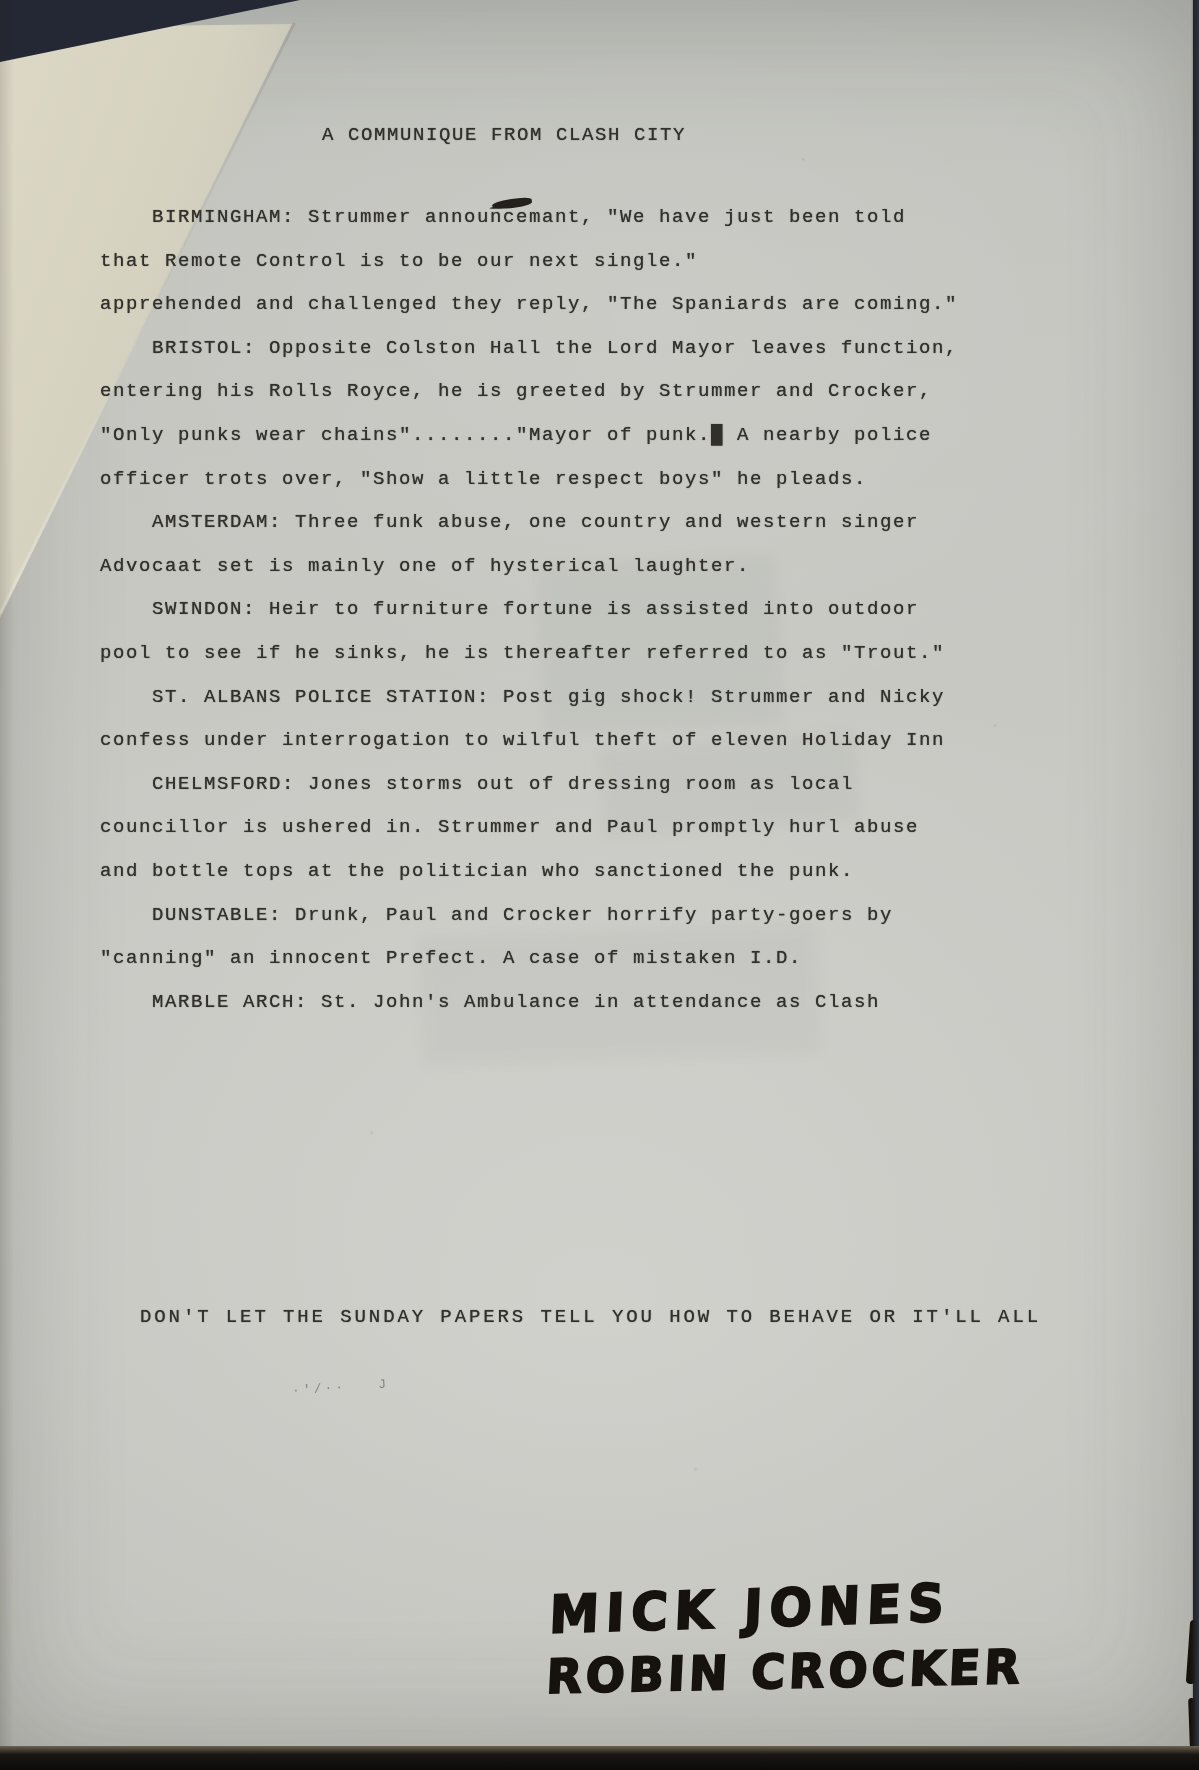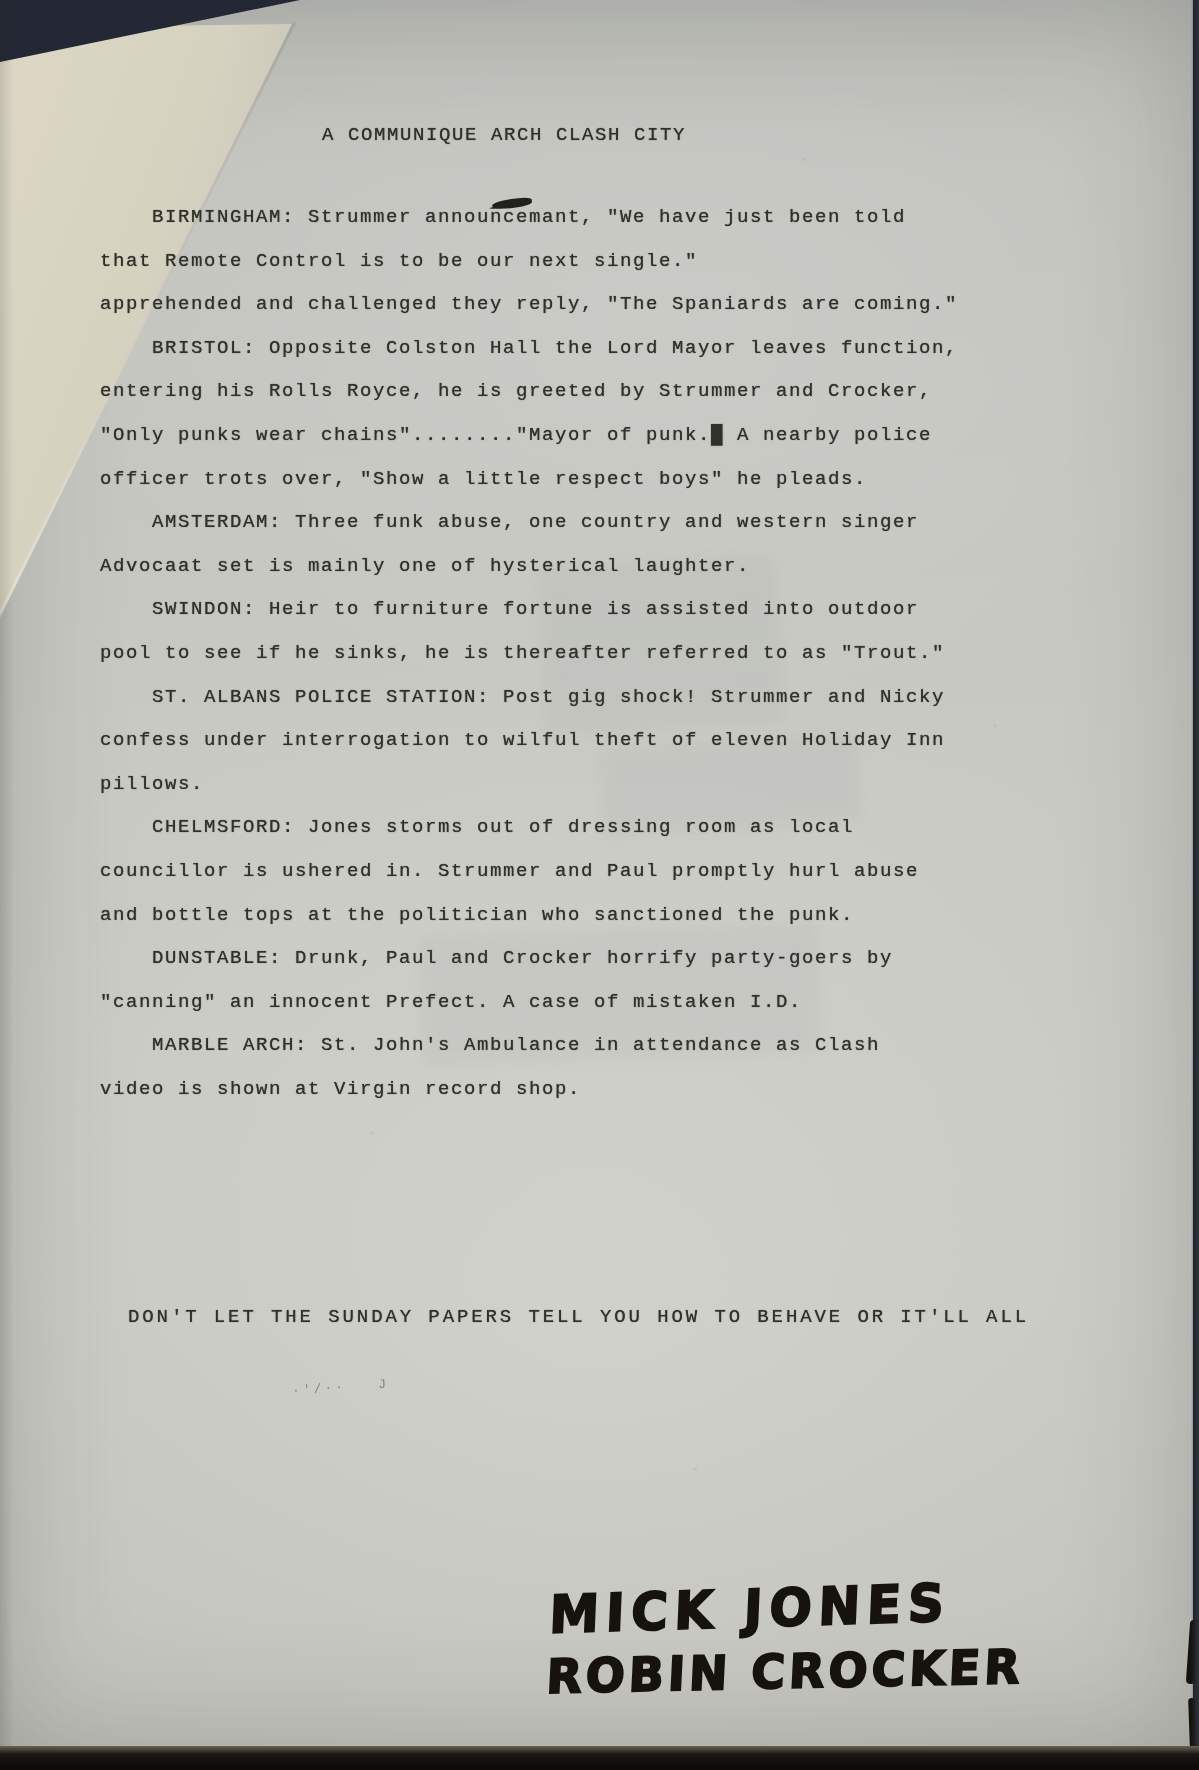--- a/index.html
+++ b/index.html
@@ -67,21 +67,21 @@
   }
   .title-smudge{
     position:absolute;left:492px;top:199px;width:40px;height:9px;
     background:#23211b;border-radius:60% 40% 50% 60%;
     transform:rotate(-7deg);
     box-shadow:-6px 2px 0 -3px #23211b;
   }
   .typed-body{position:absolute;left:100px;top:196px;width:920px;}
   .ln{height:43.6px;line-height:43.6px;font-size:19px;letter-spacing:1.6px;white-space:pre;}
   .ln.ind{padding-left:52px;}
-  .footer-block{position:absolute;left:88px;top:1296px;width:980px;}
+  .footer-block{position:absolute;left:100px;top:1296px;width:980px;}
   .fln{height:43.5px;line-height:43.5px;font-size:19px;letter-spacing:2.9px;
        padding-left:40px;white-space:pre;}
   .footer-smudge{
     position:absolute;left:292px;top:1380px;font-size:13px;letter-spacing:3px;
     color:rgba(75,73,66,.55);transform:rotate(-4deg);white-space:pre;
   }
   
   .signature{
     position:absolute;left:548px;top:1580px;width:460px;
     font-family:"DejaVu Sans","Liberation Sans",sans-serif;
@@ -101,45 +101,43 @@
 
   <div class="ghost g1"></div>
   <div class="ghost g2"></div>
   <div class="ghost g3"></div>
 
   <div class="corner-fold"></div>
   <div class="fold-crease"></div>
   <div class="corner-dark"></div>
   <div class="left-shade"></div>
 
-  <div class="doc-title typed">A COMMUNIQUE ARCH CLASH CITY</div>
+  <div class="doc-title typed">A COMMUNIQUE FROM CLASH CITY</div>
   <div class="title-smudge"></div>
 
   <div class="typed-body">
     <div class="ln ind typed">BIRMINGHAM: Strummer announcemant, "We have just been told</div>
     <div class="ln typed">that Remote Control is to be our next single."</div>
     <div class="ln typed">apprehended and challenged they reply, "The Spaniards are coming."</div>
     <div class="ln ind typed">BRISTOL: Opposite Colston Hall the Lord Mayor leaves function,</div>
     <div class="ln typed">entering his Rolls Royce, he is greeted by Strummer and Crocker,</div>
     <div class="ln typed">"Only punks wear chains"........"Mayor of punk.█ A nearby police</div>
     <div class="ln typed">officer trots over, "Show a little respect boys" he pleads.</div>
     <div class="ln ind typed">AMSTERDAM: Three funk abuse, one country and western singer</div>
     <div class="ln typed">Advocaat set is mainly one of hysterical laughter.</div>
     <div class="ln ind typed">SWINDON: Heir to furniture fortune is assisted into outdoor</div>
     <div class="ln typed">pool to see if he sinks, he is thereafter referred to as "Trout."</div>
     <div class="ln ind typed">ST. ALBANS POLICE STATION: Post gig shock! Strummer and Nicky</div>
     <div class="ln typed">confess under interrogation to wilful theft of eleven Holiday Inn</div>
-    <div class="ln typed">pillows.</div>
     <div class="ln ind typed">CHELMSFORD: Jones storms out of dressing room as local</div>
     <div class="ln typed">councillor is ushered in. Strummer and Paul promptly hurl abuse</div>
     <div class="ln typed">and bottle tops at the politician who sanctioned the punk.</div>
     <div class="ln ind typed">DUNSTABLE: Drunk, Paul and Crocker horrify party-goers by</div>
     <div class="ln typed">"canning" an innocent Prefect. A case of mistaken I.D.</div>
     <div class="ln ind typed">MARBLE ARCH: St. John's Ambulance in attendance as Clash</div>
-    <div class="ln typed">video is shown at Virgin record shop.</div>
   </div>
 
   <div class="footer-block">
     <div class="fln typed">DON'T LET THE SUNDAY PAPERS TELL YOU HOW TO BEHAVE OR IT'LL ALL</div>
   </div>
 
   <div class="footer-smudge">·'/··   J</div>
 
   <div class="signature">
     <div class="sig-line s1">MICK JONES</div>

